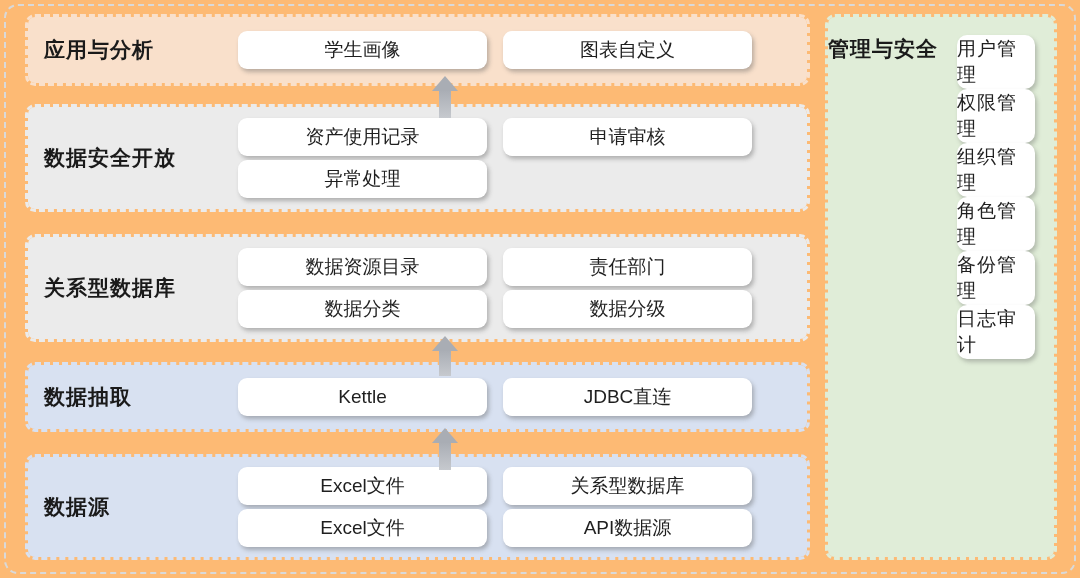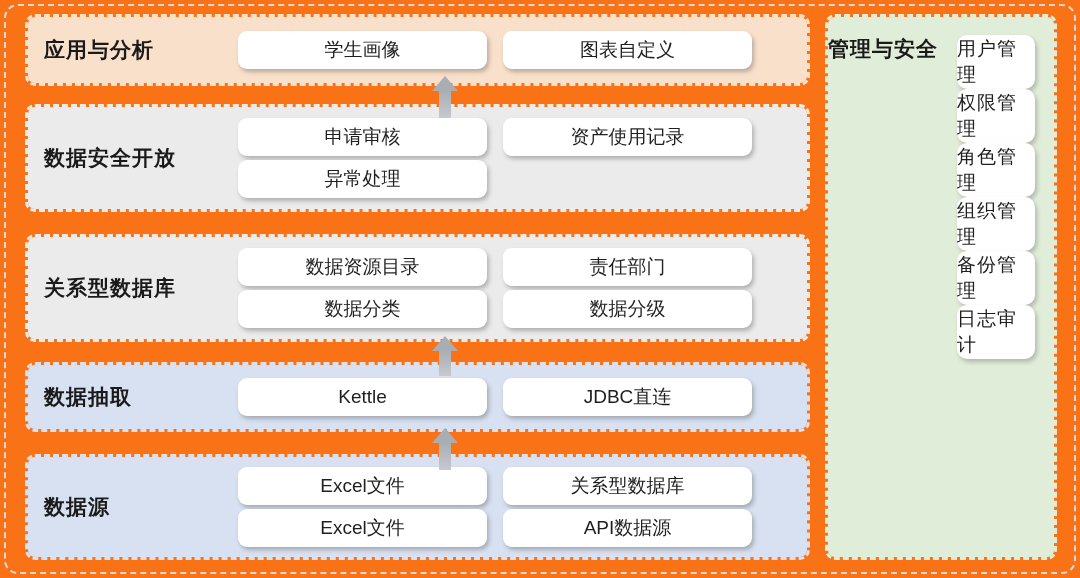--- a/index.html
+++ b/index.html
@@ -5,21 +5,21 @@
   html, body {
     margin: 0;
     padding: 0;
     background: #ffffff;
     font-family: "Liberation Sans", "DejaVu Sans", sans-serif;
   }
   .canvas {
     position: relative;
     width: 1080px;
     height: 578px;
-    background: #f97316;
+    background: #fdba74;
     overflow: hidden;
   }
   .frame {
     position: absolute;
     left: 4px; top: 4px; right: 4px; bottom: 4px;
     border: 2px dashed #d9d9d9;
     border-radius: 14px;
     pointer-events: none;
   }
   
@@ -133,22 +133,22 @@
     <div class="band-label">应用与分析</div>
     <div class="pill-grid">
         <div class="pill">学生画像</div>
         <div class="pill">图表自定义</div>
       </div>
   </div>
 
   <div class="band" style="top: 104px; height: 108px; background: rgb(235, 235, 235); border-color: rgb(235, 235, 235);">
     <div class="band-label">数据安全开放</div>
     <div class="pill-grid">
+        <div class="pill">资产使用记录</div>
         <div class="pill">申请审核</div>
-        <div class="pill">资产使用记录</div>
         <div class="pill">异常处理</div>
       </div>
   </div>
 
   <div class="band" style="top: 234px; height: 108px; background: rgb(235, 235, 235); border-color: rgb(235, 235, 235);">
     <div class="band-label">关系型数据库</div>
     <div class="pill-grid">
         <div class="pill">数据资源目录</div>
         <div class="pill">责任部门</div>
         <div class="pill">数据分类</div>
@@ -185,19 +185,19 @@
   <div class="up-arrow" style="left:432px;top:428px;height:42px;">
     <div class="head"></div>
     <div class="stem"></div>
   </div>
 
   <div class="side-panel" style="background: rgb(224, 237, 216); border-color: rgb(224, 237, 216);">
     <div class="side-title">管理与安全</div>
     <div class="panel-pills">
         <div class="panel-pill">用户管理</div>
         <div class="panel-pill">权限管理</div>
+        <div class="panel-pill">组织管理</div>
         <div class="panel-pill">角色管理</div>
-        <div class="panel-pill">组织管理</div>
         <div class="panel-pill">备份管理</div>
         <div class="panel-pill">日志审计</div>
       </div>
   </div>
 </div>
 
 </body></html>

